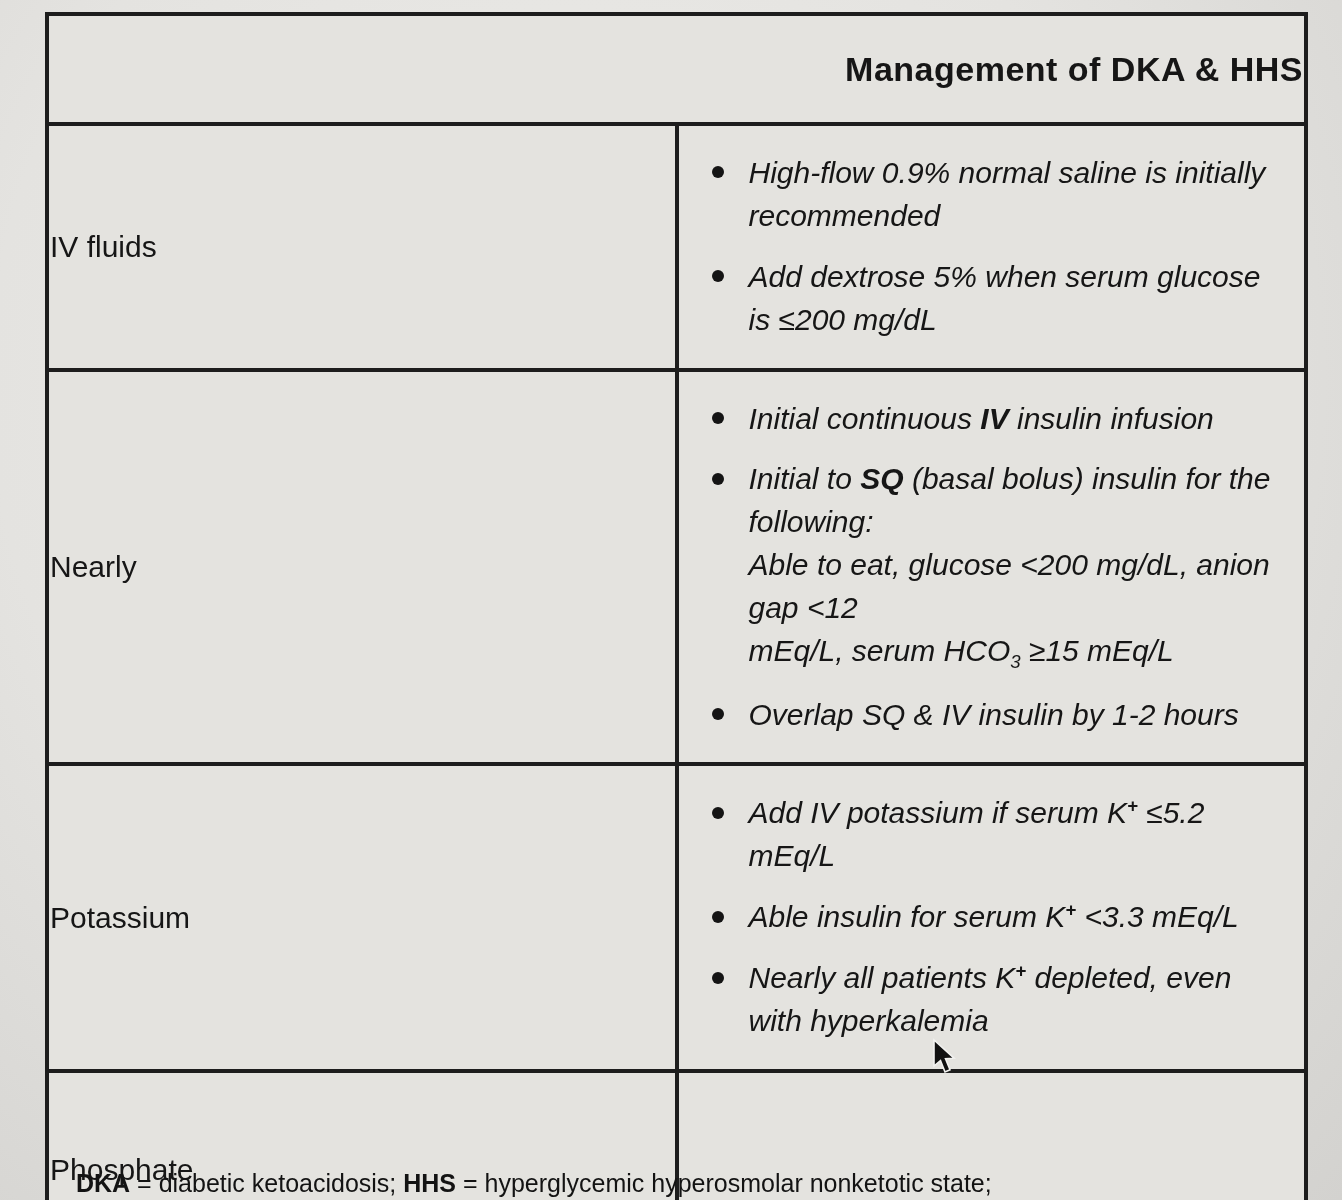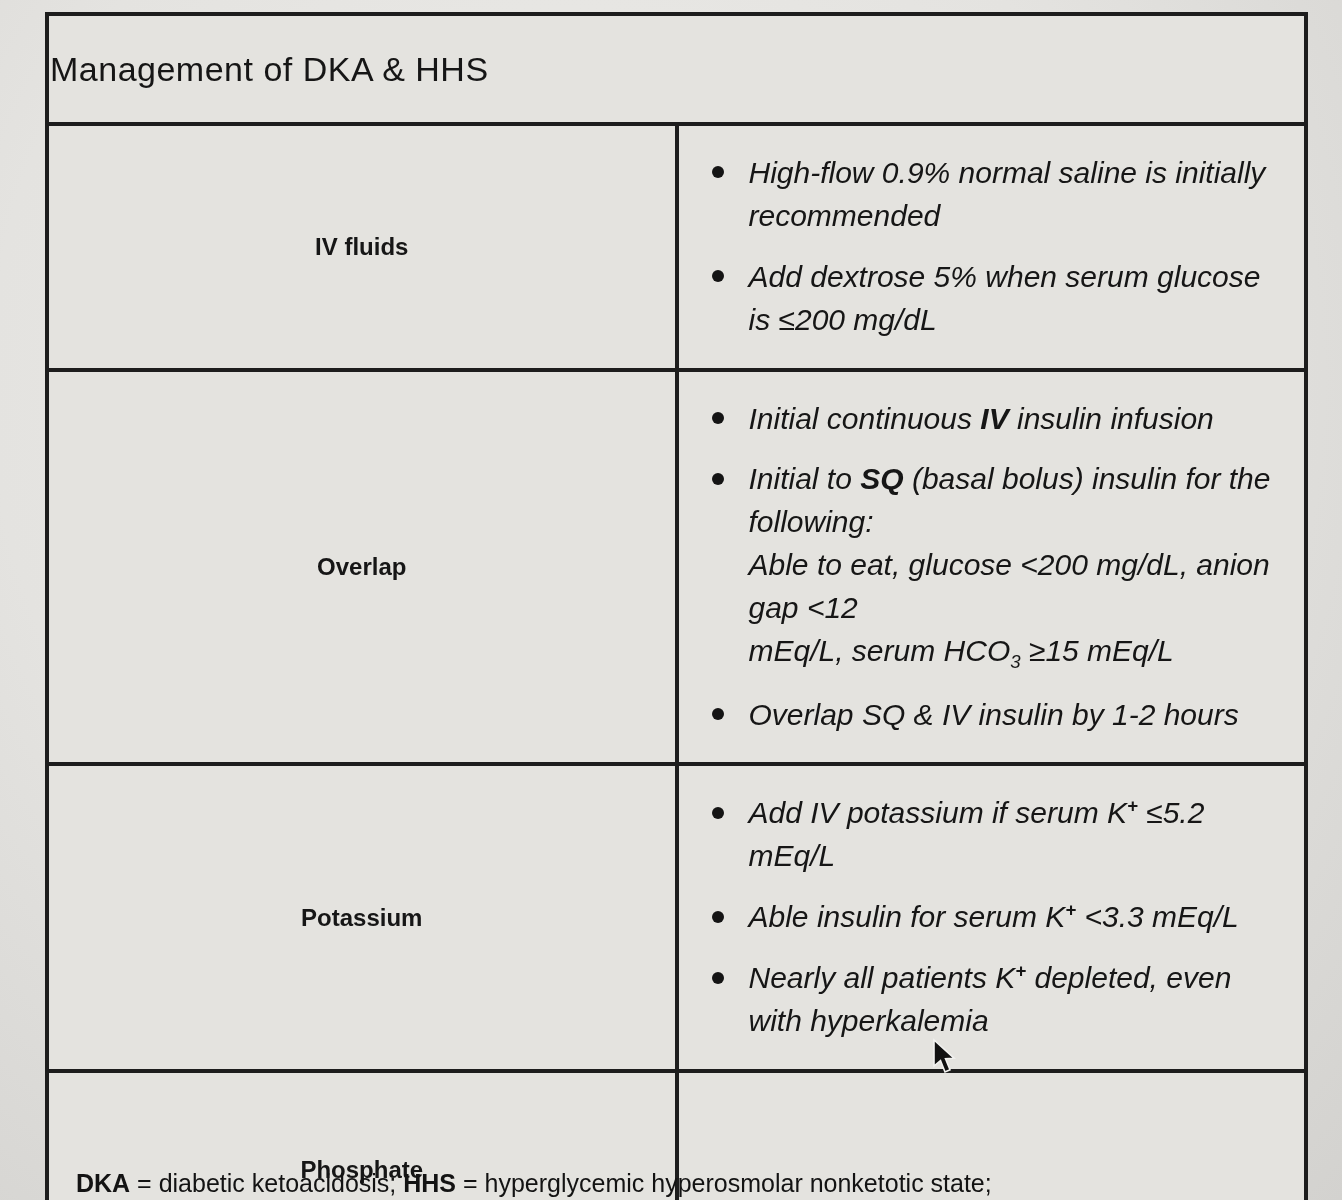--- a/index.html
+++ b/index.html
@@ -15,26 +15,26 @@
     background:radial-gradient(ellipse at 42% 32%, #ecebe8 0%, #e4e3e0 52%, #d3d2cf 100%);
     overflow:hidden;
   }
   table.mgmt{
     position:absolute;left:45px;top:12px;width:1263px;
     border-collapse:collapse;table-layout:fixed;
     background:#e4e3df;
   }
   table.mgmt, table.mgmt td{border:4px solid #1d1d1d;}
   td.title-cell{
-    height:104px;text-align:left;vertical-align:middle;
-    font-size:34px;font-weight:normal;letter-spacing:0.5px;
+    height:104px;text-align:right;vertical-align:middle;
+    font-size:34px;font-weight:bold;letter-spacing:0.5px;
   }
   td.label-cell{
-    width:283px;text-align:center;vertical-align:middle;
-    font-size:24px;font-weight:bold;
+    width:283px;text-align:left;vertical-align:middle;
+    font-size:30px;font-weight:normal;
   }
   td.content-cell{
     vertical-align:middle;padding:8px 18px 8px 30px;
     font-size:30px;
   }
   ul.bullets{list-style:none;margin:0;padding:0;}
   ul.bullets li{
     position:relative;padding-left:40px;margin:18px 0;
     line-height:1.43;
     font-style:italic;
@@ -69,21 +69,21 @@
     <tr>
           <td class="label-cell" style="height: 154px;">IV fluids</td>
           <td class="content-cell">
             <ul class="bullets">
               <li><span>High-flow 0.9% normal saline is initially recommended</span></li>
               <li><span>Add dextrose 5% when serum glucose is ≤200 mg/dL</span></li>
             </ul>
           </td>
         </tr>
         <tr>
-          <td class="label-cell" style="height: 295px;">Overlap</td>
+          <td class="label-cell" style="height: 295px;">Nearly</td>
           <td class="content-cell">
             <ul class="bullets">
               <li><span>Initial continuous </span><span class="b">IV</span><span> insulin infusion</span></li>
               <li><span>Initial to </span><span class="b">SQ</span><span> (basal bolus) insulin for the following:</span><br><span>Able to eat, glucose &lt;200 mg/dL, anion gap &lt;12</span><br><span>mEq/L, serum HCO</span><sub class="seg-sub">3</sub><span> ≥15 mEq/L</span></li>
               <li><span>Overlap SQ &amp; IV insulin by 1-2 hours</span></li>
             </ul>
           </td>
         </tr>
         <tr>
           <td class="label-cell" style="height: 202px;">Potassium</td>

